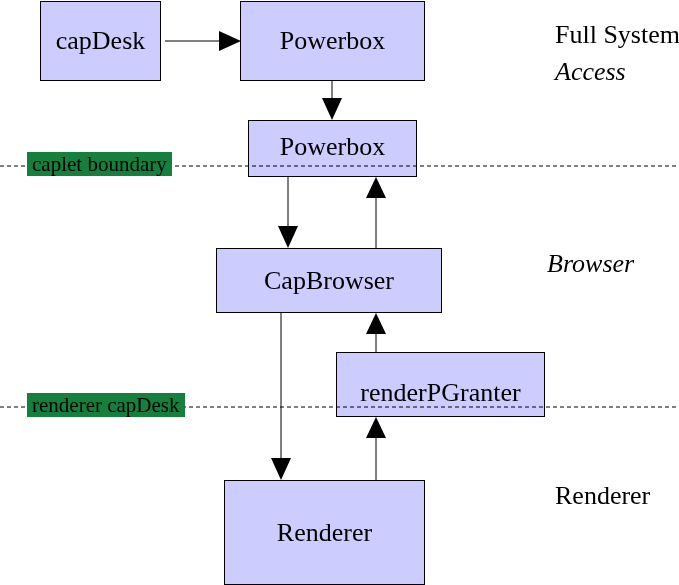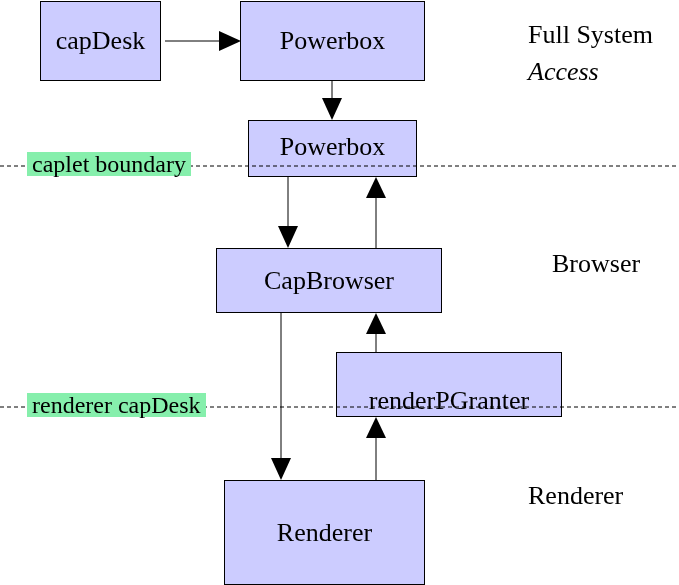--- a/index.html
+++ b/index.html
@@ -1,22 +1,22 @@
 <!DOCTYPE html>
 <html><head>
 <meta charset="utf-8">
 <style>
   html, body { margin: 0; padding: 0; background: #ffffff; }
   #canvas { position: relative; width: 679px; height: 585px; overflow: hidden; background: #ffffff;
     font-family: "Liberation Serif", "DejaVu Serif", serif; color: #000; }
   .box { position: absolute; box-sizing: border-box; border: 1px solid #000; background: #ccccff;
     display: flex; flex-direction: column; align-items: center; justify-content: center;
     font-size: 26px; line-height: 30px; text-align: center; }
-  .label { position: absolute; font-size: 26px; line-height: 30px; white-space: nowrap; }
-  .blabel { position: absolute; font-size: 24px; line-height: 24px; white-space: nowrap; background: #86efac; padding: 0 5px; text-align: right; }
+  .label { position: absolute; font-size: 26px; line-height: 30px; white-space: nowrap; margin-left: 27px; }
+  .blabel { position: absolute; font-size: 21px; line-height: 24px; white-space: nowrap; background: #15803d; padding: 0 5px; text-align: right; }
   svg { position: absolute; left: 0; top: 0; }
 </style>
 </head>
 <body>
 
 <div id="canvas" data-name="architecture-diagram">
   <svg width="679" height="585" data-name="diagram-lines">
 
     <line data-name="caplet-boundary-line" x1="0" y1="166" x2="679" y2="166" stroke="#000" stroke-width="1" stroke-dasharray="4,3"></line>
     <line data-name="renderer-boundary-line" x1="0" y1="407" x2="679" y2="407" stroke="#000" stroke-width="1" stroke-dasharray="4,3"></line>
@@ -55,31 +55,31 @@
   </div>
 
   <div class="box" data-name="powerbox-box" style="left:248px; top:120px; width:169px; height:57px; justify-content:flex-start; padding-top:11px; background: transparent;">
     <span data-name="powerbox-label">Powerbox</span>
   </div>
 
   <div class="box" data-name="capbrowser-box" style="left:216px; top:248px; width:226px; height:65px;">
     <span data-name="capbrowser-label">CapBrowser</span>
   </div>
 
-  <div class="box" data-name="renderpgranter-box" style="left:336px; top:352px; width:226px; height:65px; justify-content:flex-start; padding-top:33px; background: transparent;">
+  <div class="box" data-name="renderpgranter-box" style="left:336px; top:352px; width:209px; height:65px; justify-content:flex-start; padding-top:25px; background: transparent;">
     <span data-name="renderpgranter-label">renderPGranter</span>
   </div>
 
   <div class="box" data-name="renderer-box" style="left:224px; top:480px; width:201px; height:105px;">
     <span data-name="renderer-label-line1">Renderer</span>
   </div>
 
   <div class="label" data-name="zone-full-system-line1" style="left:528px; top:20px;">Full System</div>
   <div class="label" data-name="zone-full-system-line2" style="left:528px; top:57px;font-style:italic;">Access</div>
-  <div class="label" data-name="zone-browser" style="left:552px; top:249px;">Browser</div>
+  <div class="label" data-name="zone-browser" style="left:520px; top:249px;font-style:italic;">Browser</div>
   <div class="label" data-name="zone-renderer" style="left:528px; top:481px;">Renderer</div>
 </div>
 
 <style>
   
   .box[data-name="powerbox-box"]::before,
   .box[data-name="renderpgranter-box"]::before {
     content: ""; position: absolute; inset: 0; background: #ccccff; z-index: -1;
   }
   .box { z-index: 0; }

